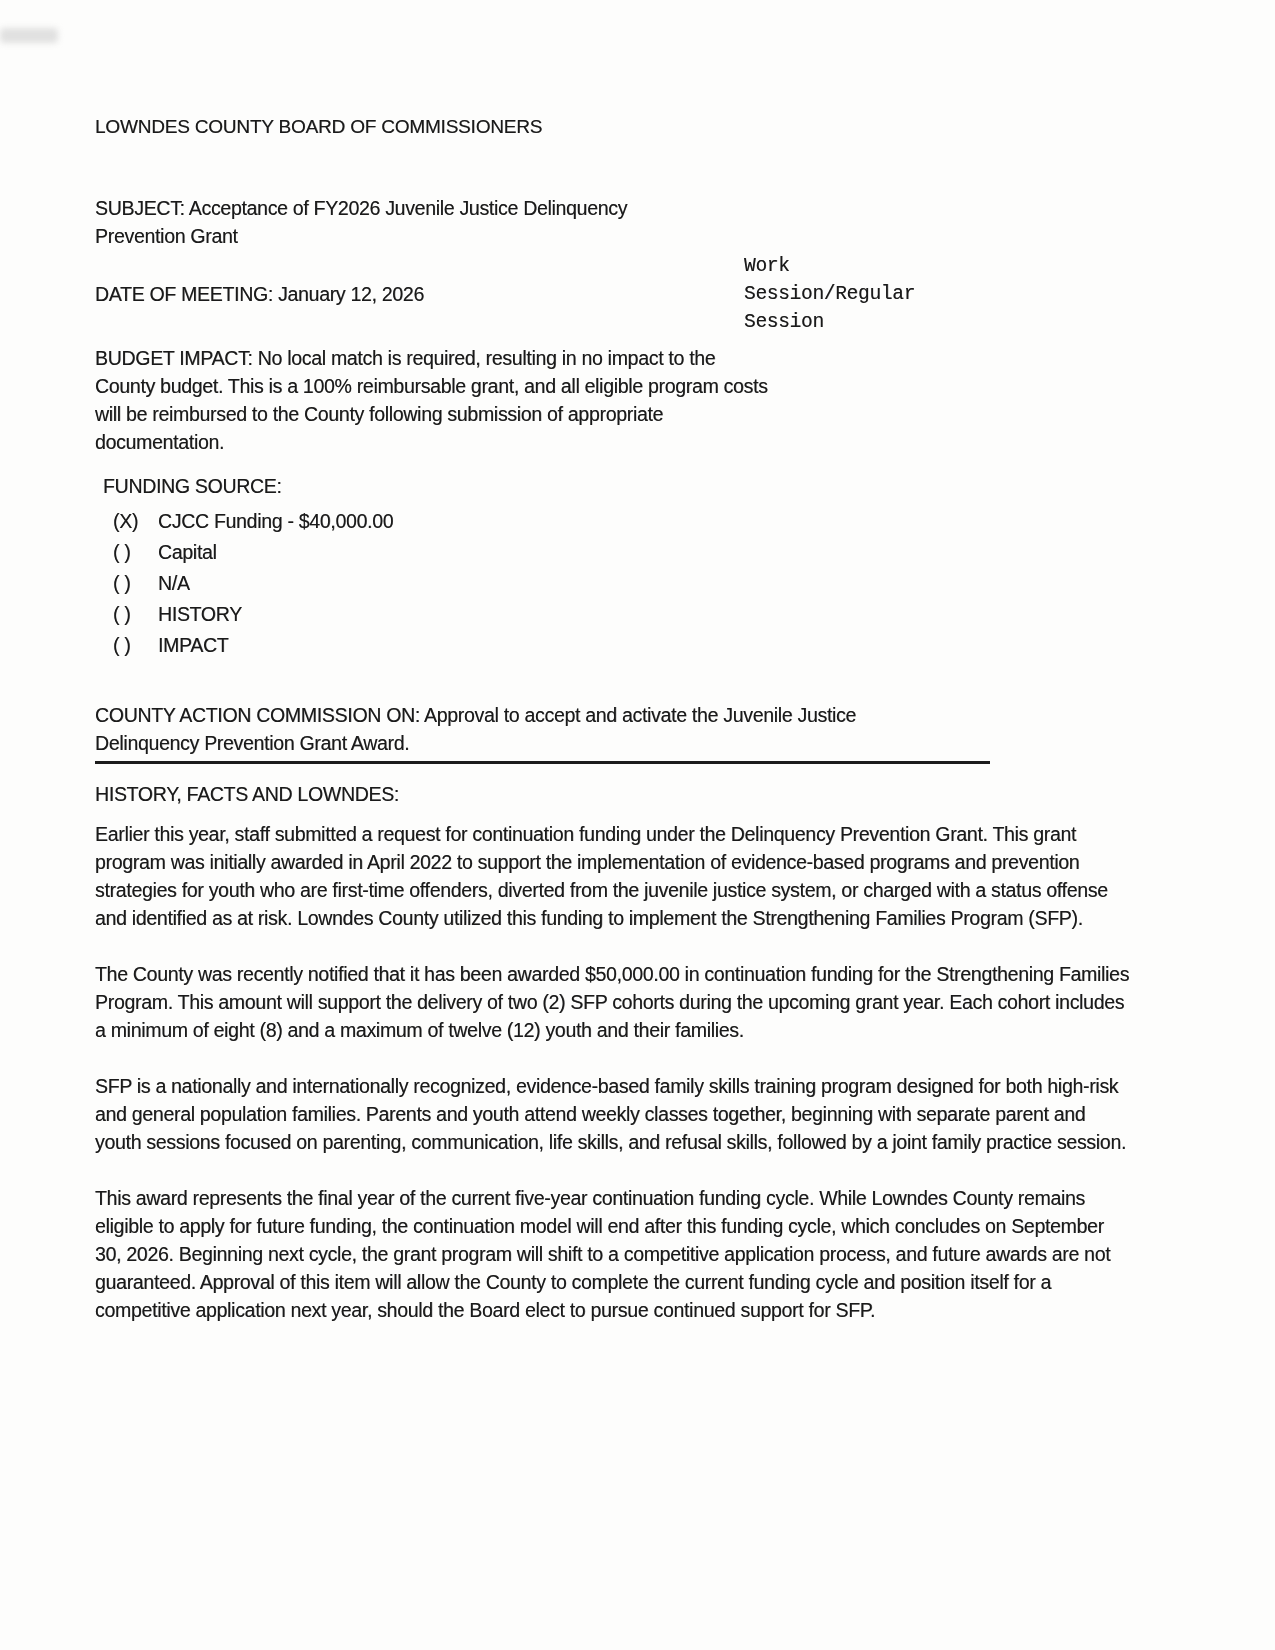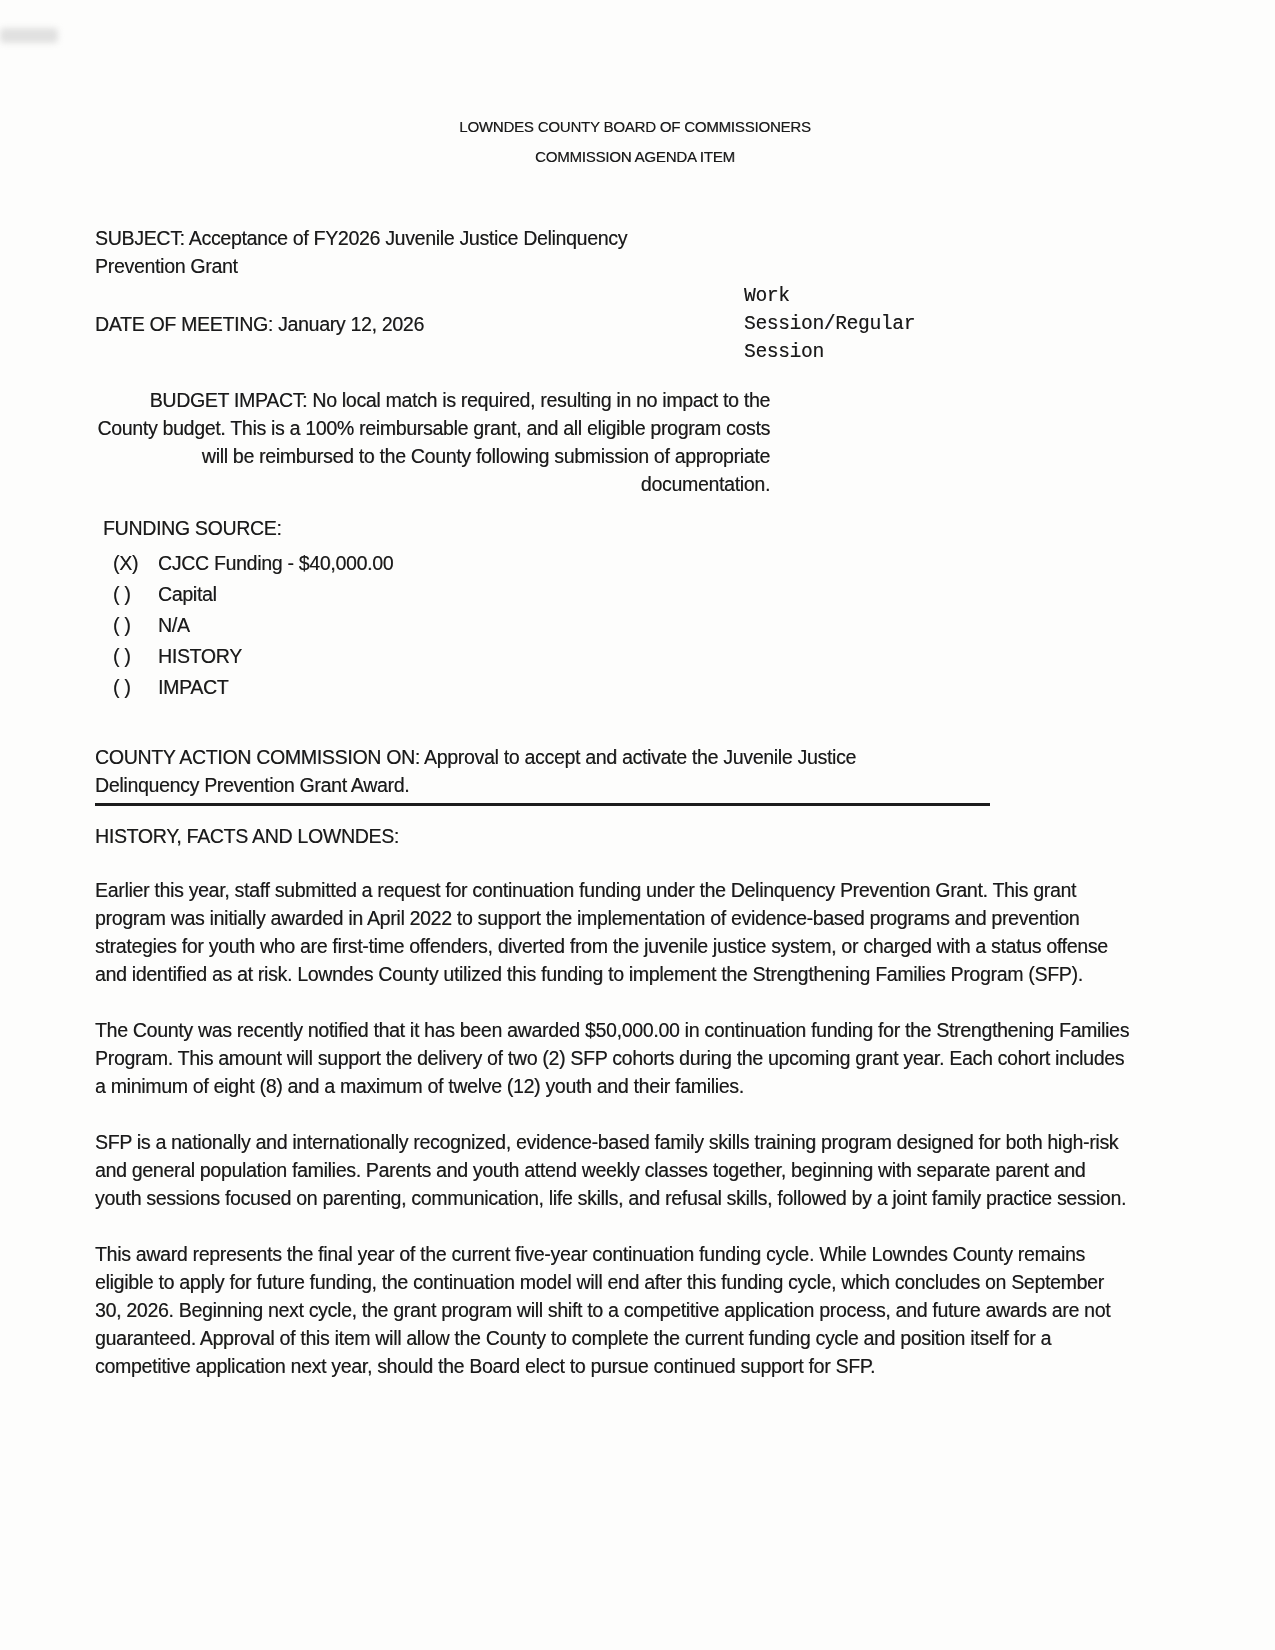--- a/index.html
+++ b/index.html
@@ -14,46 +14,45 @@
     line-height:28px;
     letter-spacing:-0.3px;
     text-shadow:0.35px 0.25px 0 rgba(26,26,26,0.55);
     overflow:hidden;
   }
   .scan-smudge {
     position:absolute; top:28px; left:0px; width:58px; height:15px;
     background:#c9c9c9; opacity:0.55; filter:blur(3px); border-radius:4px;
   }
   .content { padding:112px 100px 0 95px; }
-  .doc-title { text-align:center; font-size:15px; line-height:30px; letter-spacing:-0.2px; }
+  .doc-title { font-size:19px; line-height:30px; letter-spacing:-0.2px; }
   .subject { max-width:585px; margin-top:52px; }
   .meeting-row { display:flex; align-items:center; margin-top:2px; }
   .meeting-row .left { flex:0 0 649px; }
   .meeting-row .right { width:175px;font-family:Liberation Mono, monospace; }
-  .budget { max-width:675px; margin-top:20px;text-align:right; }
+  .budget { max-width:675px; margin-top:8px; }
   .funding-label { margin-top:16px; padding-left:8px; }
   .funding-list { margin-top:6px; }
   .funding-option { display:flex; line-height:31px; padding-left:18px; }
   .funding-option .mark { width:45px; flex:0 0 45px; }
   .county-action { max-width:860px; margin-top:40px; }
   .rule { width:895px; border-bottom:3px solid #1c1c1c; margin-top:4px; }
   .history-heading { margin-top:16px; }
   .para { max-width:1040px; margin:28px 0 0 0; }
-  .para.first { margin-top:26px; }
+  .para.first { margin-top:12px; }
 </style>
 </head>
 <body>
 
 <div class="page">
   <div class="scan-smudge"></div>
   <div class="content">
 
     <div class="doc-title">
       <div>LOWNDES COUNTY BOARD OF COMMISSIONERS</div>
-      <div>COMMISSION AGENDA ITEM</div>
     </div>
 
     <div class="subject">SUBJECT: Acceptance of FY2026 Juvenile Justice Delinquency Prevention Grant</div>
 
     <div class="meeting-row">
       <div class="left">DATE OF MEETING: January 12, 2026</div>
       <div class="right">Work Session/Regular Session</div>
     </div>
 
     <div class="budget">BUDGET IMPACT: No local match is required, resulting in no impact to the County budget. This is a 100% reimbursable grant, and all eligible program costs will be reimbursed to the County following submission of appropriate documentation.</div>

